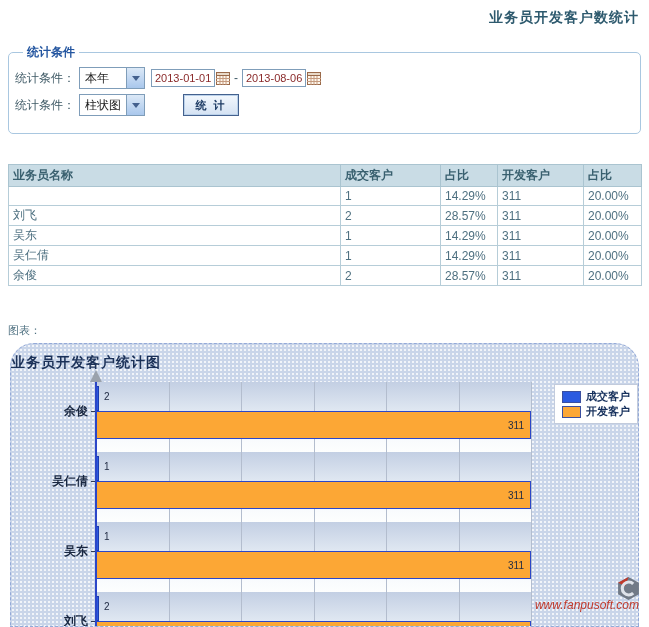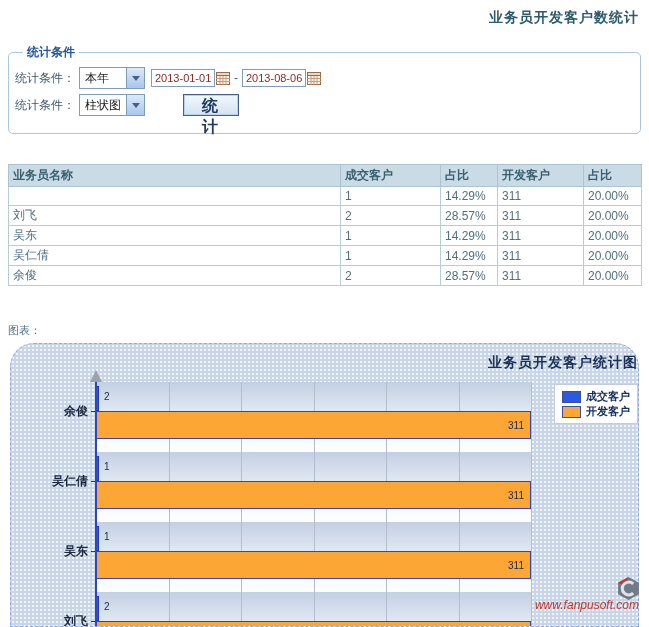--- a/index.html
+++ b/index.html
@@ -20,41 +20,41 @@
   .fsel .txt{padding:2px 3px 0 5px;min-width:38px;}
   .fsel .arr{width:17px;background:linear-gradient(#dce9f7,#a9c7ec);
       border-left:1px solid #7f9db9;display:flex;align-items:center;justify-content:center;}
   .fsel .arr::after{content:"";border:4px solid transparent;border-top:5px solid #44618e;
       margin-top:5px;}
   .dinput{width:64px;height:18px;box-sizing:border-box;border:1px solid #7f9db9;
       color:#8a2a2a;font-size:11px;font-family:"Liberation Sans",sans-serif;
       padding:1px 1px 1px 3px;}
   .calico{margin:0 4px 0 1px;cursor:pointer;}
   .dsep{font-size:12px;color:#3f5a66;margin:0 4px 0 0;}
-  .statbtn{margin-left:32px;width:56px;height:22px;font-size:16px;font-weight:bold;
+  .statbtn{margin-left:32px;width:56px;height:22px;font-size:11px;font-weight:bold;
       color:#1c3a63;background:linear-gradient(#f3f8fd,#d4e2f3);
       border:1px solid #44618e;box-shadow:inset 0 0 0 1px #bad1ea;cursor:pointer;
       font-family:"Liberation Sans",sans-serif;letter-spacing:2px;}
   
   table.stats{position:absolute;left:8px;top:164px;width:633px;border-collapse:collapse;
       table-layout:fixed;font-size:12px;}
   table.stats th{background:#c9dce5;color:#39606f;text-align:left;font-weight:bold;
       padding:2px 4px;border:1px solid #aac4d0;height:15px;}
   table.stats td{color:#4e7080;background:#fff;padding:1px 4px;
       border:1px solid #b6cdd8;height:16px;overflow:hidden;white-space:nowrap;}
   td.red{color:#ee4e56;}
   .statsdate{position:absolute;left:8px;top:297px;font-size:12px;color:#4e7080;}
   .chartlabel{position:absolute;left:8px;top:323px;font-size:11px;color:#4e7080;}
   
   .chart{position:absolute;left:10px;top:343px;width:629px;height:284px;
       box-sizing:border-box;border:1px dashed #93a9d8;border-radius:24px 24px 0 0;
       background-color:#c9d5e9;
       background-image:radial-gradient(rgba(255,255,255,.75) 1px, rgba(0,0,0,0) 1.2px);
       background-size:4px 4px;overflow:hidden;}
-  .ctitle{margin-top:10px;text-align:right;font-size:14px;font-weight:bold;
+  .ctitle{margin-top:10px;text-align:left;font-size:14px;font-weight:bold;
       color:#1b3158;letter-spacing:1px;}
   .plot{position:absolute;left:85px;top:38px;width:435px;height:280px;
       border-right:1px solid #b3bdce;}
   .band{position:absolute;left:0;width:435px;height:70px;
       background:linear-gradient(180deg,#c3cfe3 0%,#dfe7f1 40%,#f7fafd 78%,#fdfefe 100%);}
   .grid{position:absolute;top:0;bottom:0;width:1px;background:#b3bdce;}
   .axis{position:absolute;left:-1px;top:0;bottom:0;width:2px;background:#2b46c8;z-index:3;}
   .uparrow{position:absolute;left:79px;top:26px;width:0;height:0;
       border-left:6px solid transparent;border-right:6px solid transparent;
       border-bottom:12px solid #9aa2ad;z-index:3;}

